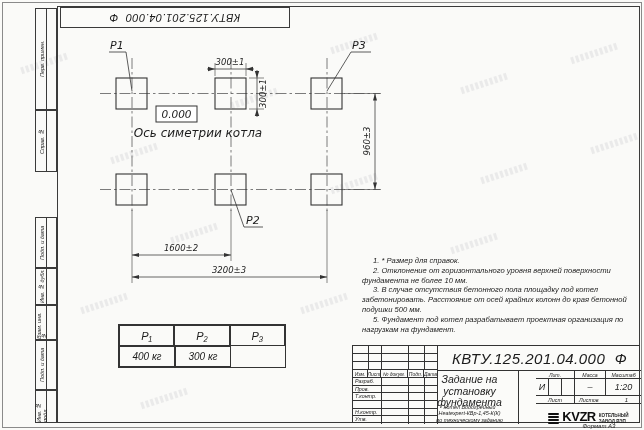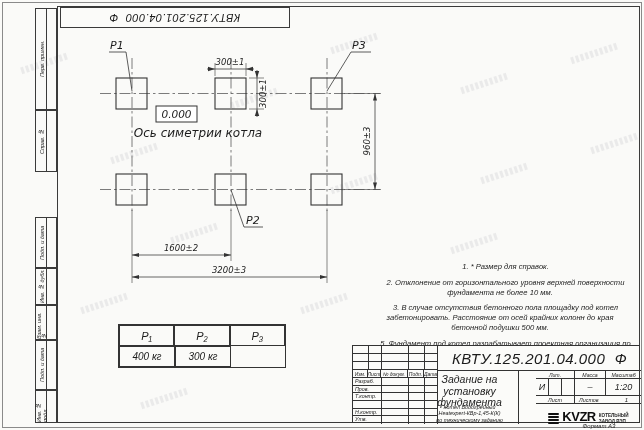--- a/index.html
+++ b/index.html
@@ -20,21 +20,21 @@
   .strip span{width:11px;display:flex;align-items:center;justify-content:center;
               writing-mode:vertical-rl;transform:rotate(180deg);
               font-size:5.5px;font-style:italic;height:100%;margin-left:0;}
   
   .wm{position:absolute;width:48px;height:7px;opacity:.09;transform:rotate(-18deg);
       filter:blur(.6px);background:repeating-linear-gradient(90deg,#556 0 3px,transparent 3px 5px);}
   
   .dtext{font-family:"DejaVu Sans",sans-serif;font-style:italic;fill:#1c1c1c;}
   
   .notes{left:362px;top:256px;width:276px;font-size:7.6px;line-height:9.8px;font-style:italic;}
-  .notes p{margin:6px;text-indent:11px;text-align:center;}
+  .notes p{margin:0;text-indent:11px;}
   
   .ltable{left:118px;top:324px;width:168px;border:1px solid #333;border-collapse:collapse;}
   .ltable div{box-sizing:border-box;}
   .lt-row{display:flex;}
   .lt-cell{width:56px;height:21px;border:0.7px solid #333;display:flex;align-items:center;
            justify-content:center;font-style:italic;}
   .lt-head{font-size:11px;}
   .lt-val{font-size:10px;}
   
   .tblock{left:352px;top:345px;width:288px;height:78px;border:1px solid #333;background:#fbfbf9;}

